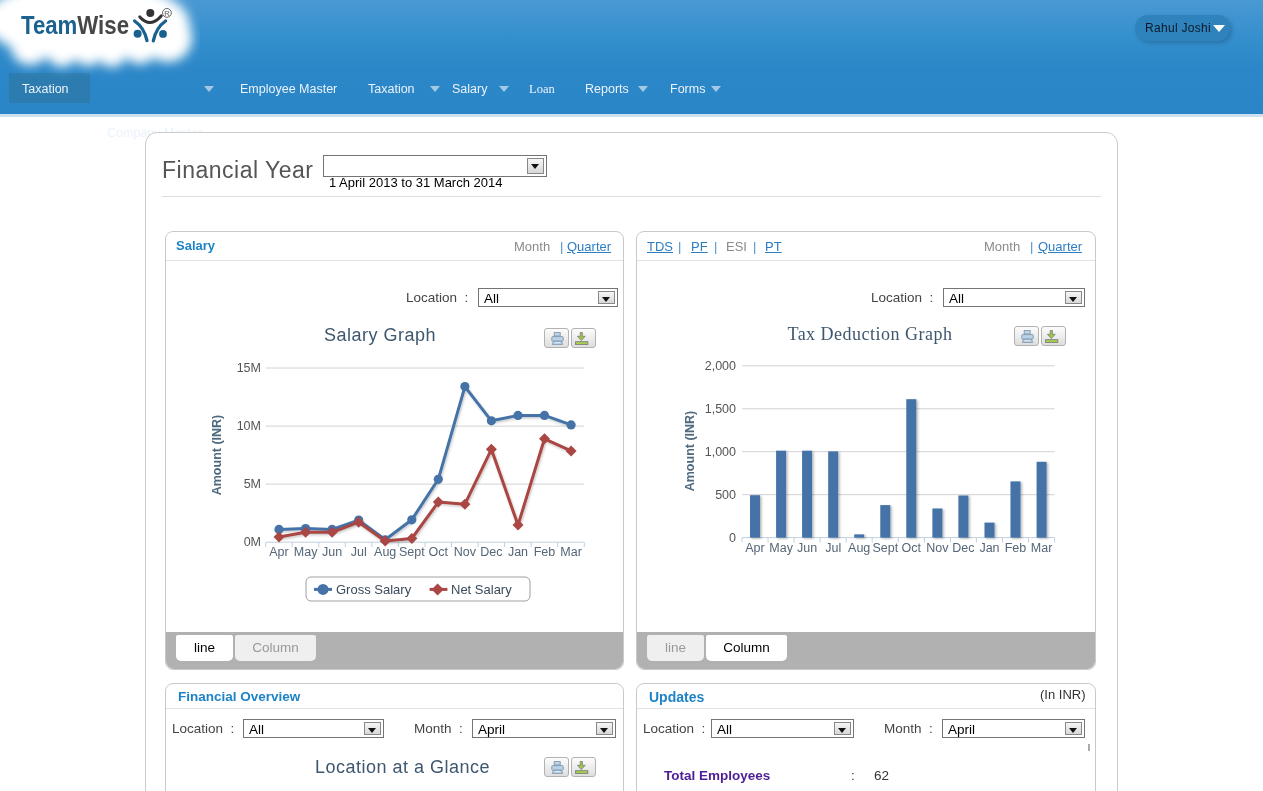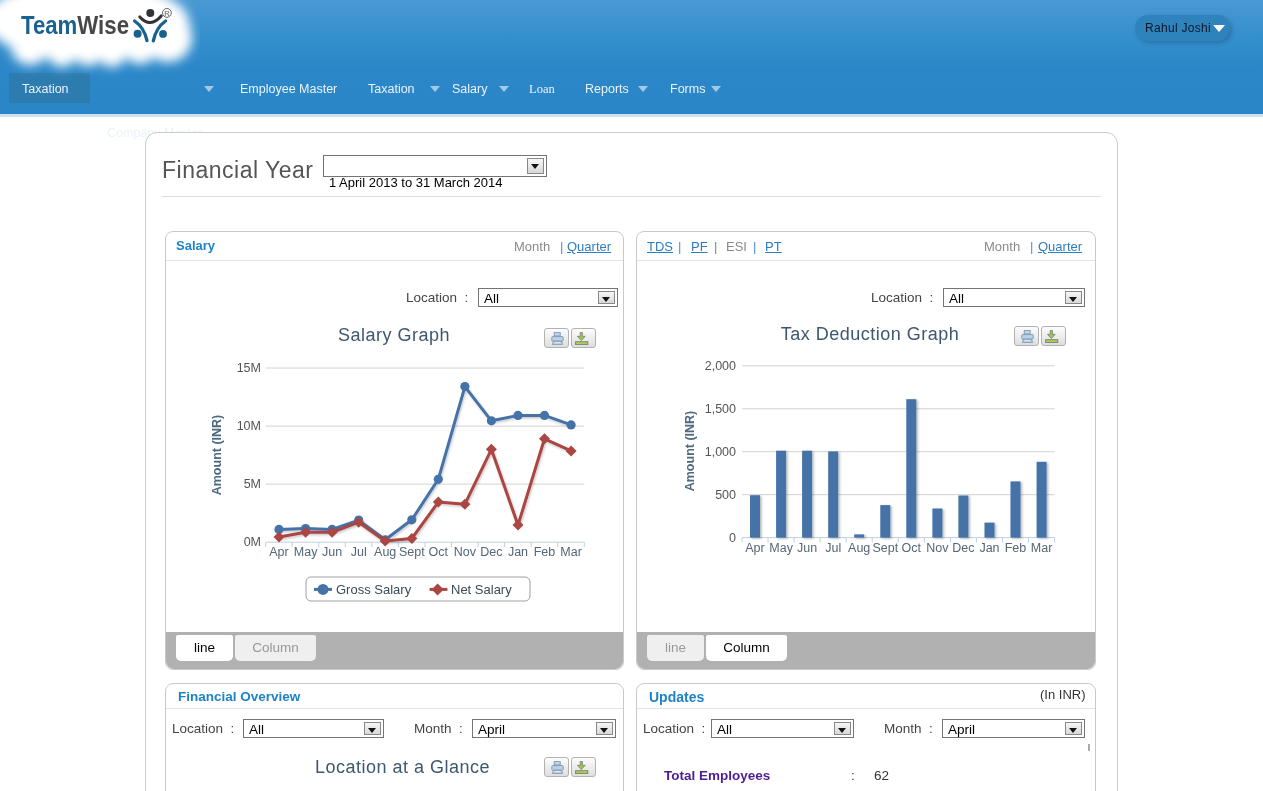--- a/index.html
+++ b/index.html
@@ -117,21 +117,21 @@
 </div>
 <div class="hdtxt btitle" style="left:176px;top:238px;position:absolute;">Salary</div>
 <div class="hdtxt abs gray" style="left:514px;top:239px;">Month</div>
 <div class="hdtxt abs" style="left:560px;top:239px;color:#4f93cd;">|</div>
 <div class="hdtxt abs lnk" style="left:567px;top:239px;">Quarter</div>
 <div class="lbl" style="left:406px;top:290px;">Location&nbsp;&nbsp;:</div>
 <div class="sel" style="left:478px;top:288px;width:140px;height:19px;">
   <span class="txt">All</span>
     <span class="arw"></span>
 </div>
-<div class="ctitle" style="left:310px;top:325px;width:140px;text-align:right;">Salary Graph</div>
+<div class="ctitle" style="left:310px;top:325px;width:140px;text-align:center;">Salary Graph</div>
 <div class="ibtn" style="left:544px;top:328px;"></div>
 <div class="ibtn" style="left:571px;top:328px;"></div>
 
 <div class="wpanel" id="taxpanel" style="left:636px;top:231px;width:460px;height:439px;">
   <div class="whead"></div>
   <div class="tabbar"></div>
   <div class="tab off" style="left:10px;top:403px;width:57px;">line</div>
   <div class="tab on" style="left:69px;top:403px;width:81px;">Column</div>
 </div>
 <div class="hdtxt abs lnk" style="left:647px;top:239px;">TDS</div>
@@ -142,21 +142,21 @@
 <div class="hdtxt abs" style="left:753px;top:239px;color:#4f93cd;">|</div>
 <div class="hdtxt abs lnk" style="left:765px;top:239px;">PT</div>
 <div class="hdtxt abs gray" style="left:984px;top:239px;">Month</div>
 <div class="hdtxt abs" style="left:1030px;top:239px;color:#4f93cd;">|</div>
 <div class="hdtxt abs lnk" style="left:1038px;top:239px;">Quarter</div>
 <div class="lbl" style="left:871px;top:290px;">Location&nbsp;&nbsp;:</div>
 <div class="sel" style="left:943px;top:288px;width:142px;height:19px;">
   <span class="txt">All</span>
     <span class="arw"></span>
 </div>
-<div class="ctitle" style="left:770px;top:324px;width:200px;text-align:center;">Tax Deduction Graph</div>
+<div class="ctitle" style="left:770px;top:324px;width:200px;text-align:center;font-family:Liberation Serif, serif;">Tax Deduction Graph</div>
 <div class="ibtn" style="left:1014px;top:326px;"></div>
 <div class="ibtn" style="left:1041px;top:326px;"></div>
 
 <div class="wpanel" style="left:165px;top:683px;width:459px;height:160px;">
   <div class="whead" style="height:25px;"></div>
 </div>
 <div class="abs btitle" style="left:178px;top:689px;font-size:13.5px;">Financial Overview</div>
 <div class="lbl" style="left:172px;top:721px;">Location&nbsp;&nbsp;:</div>
 <div class="sel" style="left:243px;top:719px;width:141px;height:19px;">
   <span class="txt">All</span>

